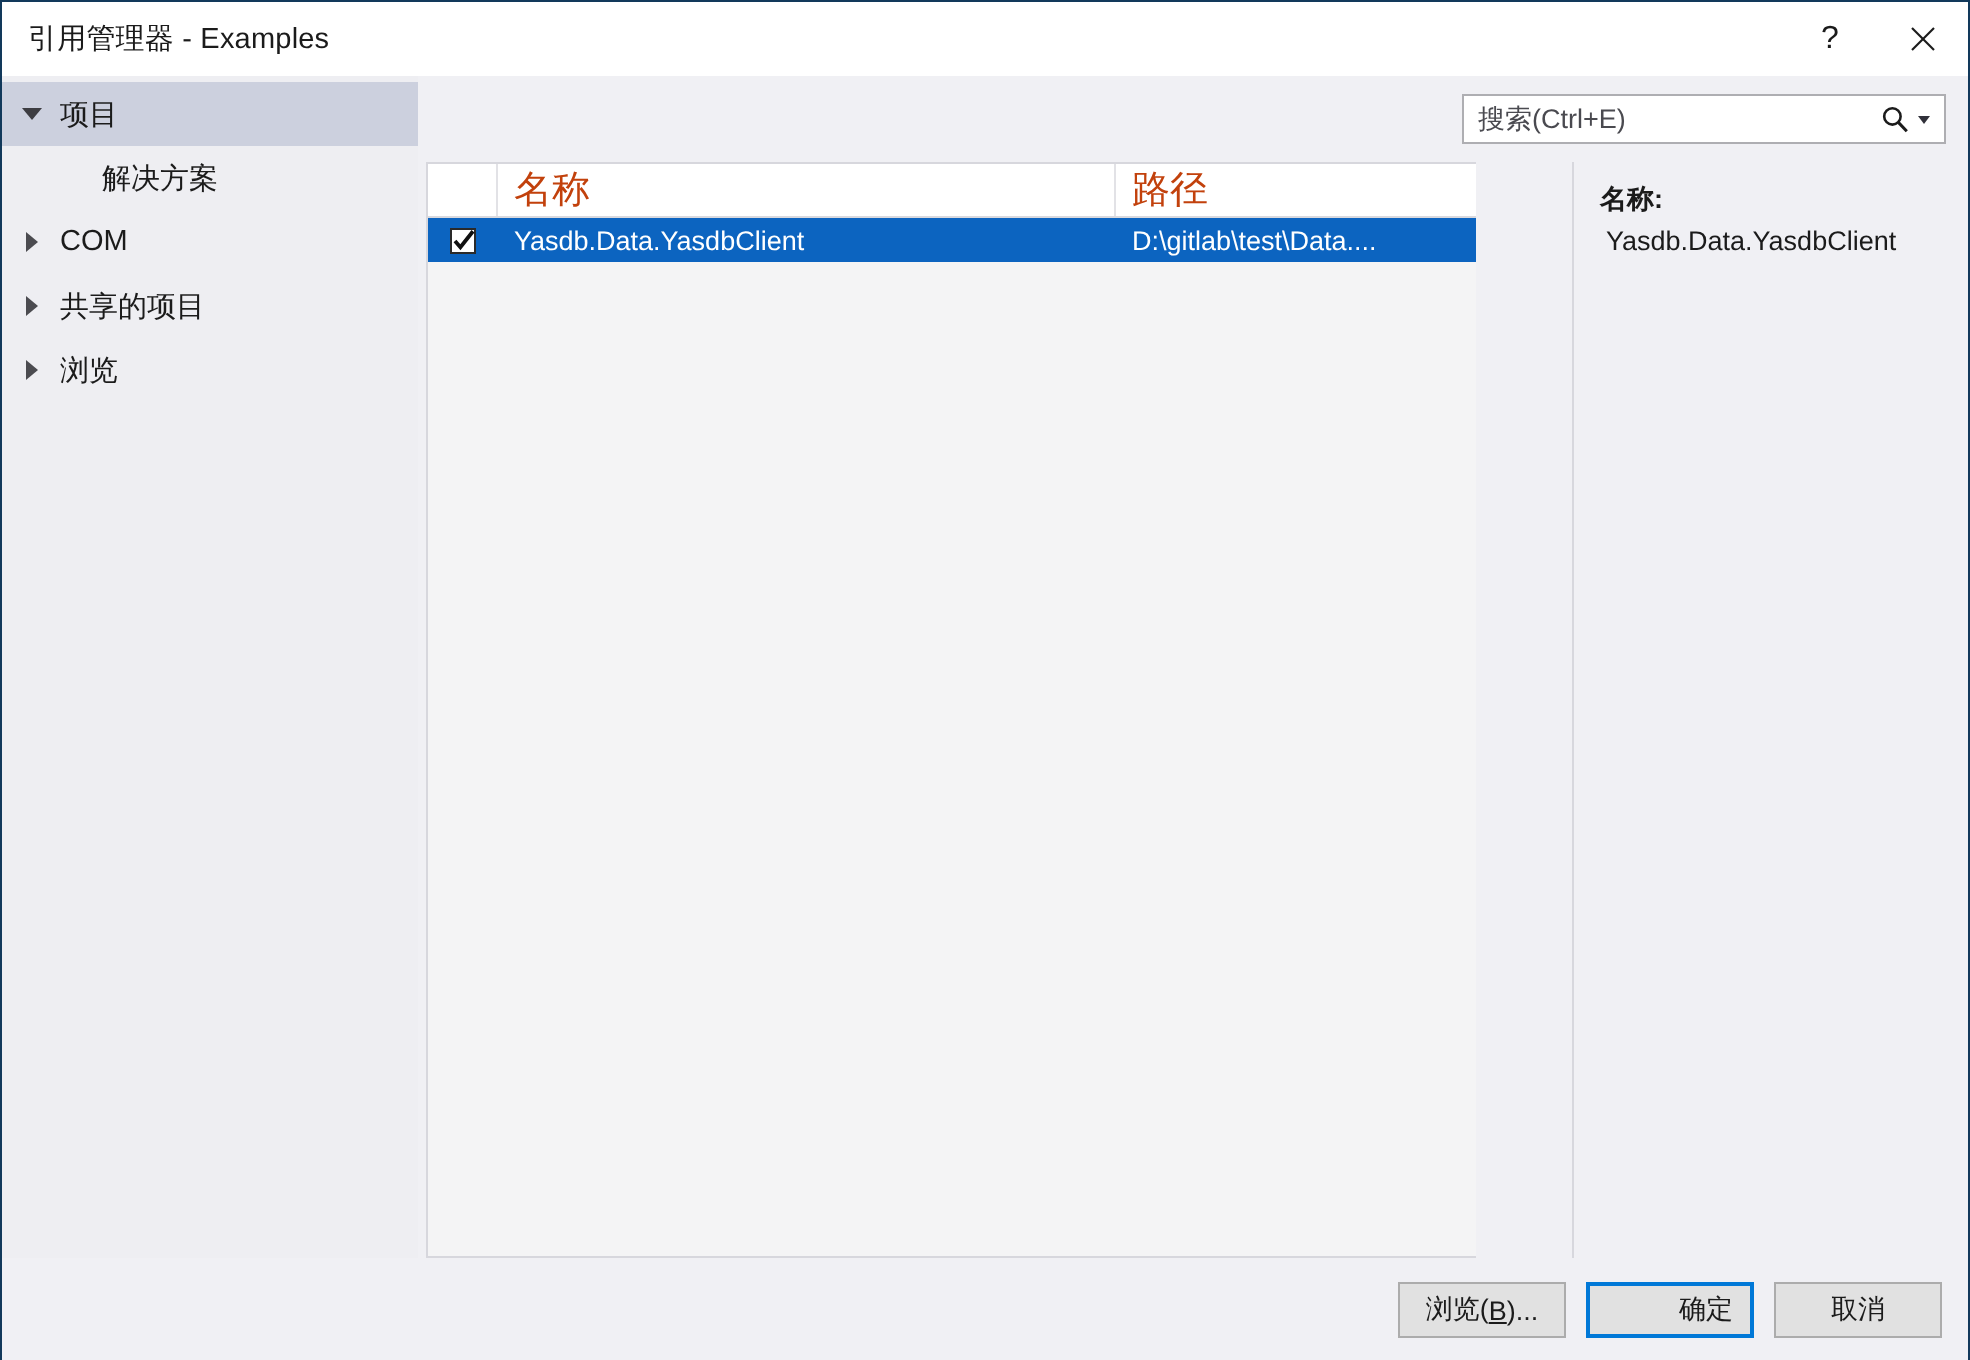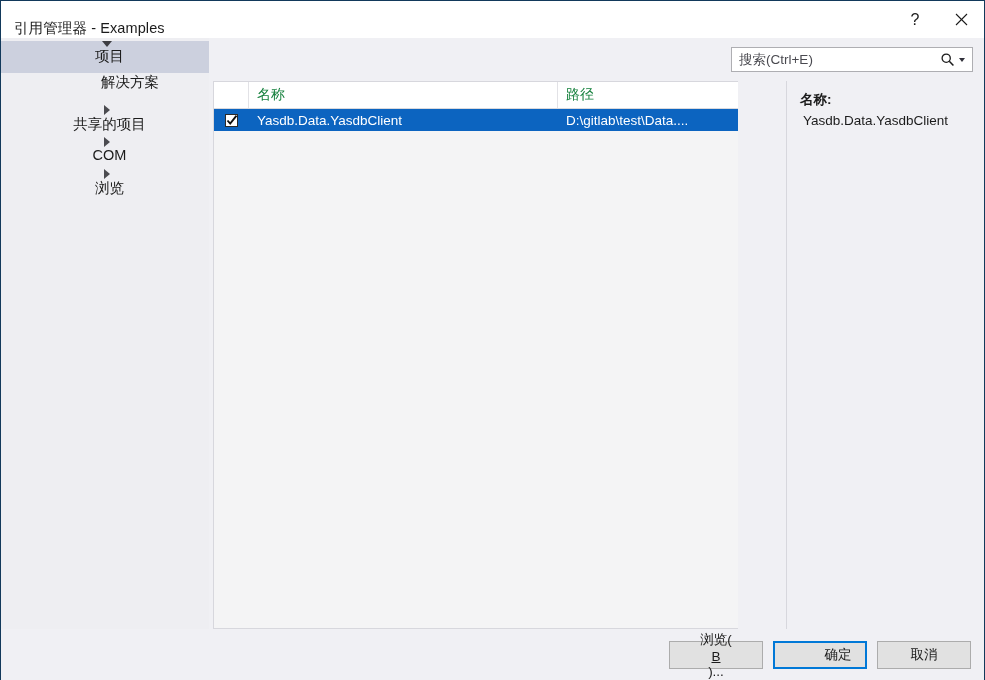--- a/index.html
+++ b/index.html
@@ -28,21 +28,21 @@
     display: flex;
     flex-direction: column;
   }
 
   
   #titlebar {
     height: 37px;
     min-height: 37px;
     background: #ffffff;
     display: flex;
-    align-items: flex-end;
+    align-items: center;
     position: relative;
   }
   #title-text {
     margin-left: 13px;
     font-size: 14.5px;
     color: #1b1b1b;
     letter-spacing: .1px;
     white-space: nowrap;
   }
   #titlebar-buttons {
@@ -84,21 +84,20 @@
   }
   .side-item {
     height: 32px;
     display: flex;
     align-items: center;
     padding-left: 7px;
     font-size: 14.5px;
     color: #1b1b1b;
     cursor: default;
     white-space: nowrap;
-    flex-direction: column;
   }
   .side-item.selected { background: #ccd0de; }
   .side-item .twisty {
     width: 16px;
     min-width: 16px;
     display: flex;
     align-items: center;
     justify-content: center;
     margin-right: 4px;
   }
@@ -199,22 +198,22 @@
     height: 26px;
     min-height: 26px;
     display: flex;
     background: #ffffff;
     border-bottom: 1px solid #d9d9de;
     align-items: stretch;
   }
   .hcell {
     display: flex;
     align-items: center;
-    font-size: 14px;
-    color: #15803d;
+    font-size: 19px;
+    color: #c2410c;
     border-right: 1px solid #e2e2e6;
     box-sizing: border-box;
     padding-left: 8px;
     white-space: nowrap;
   }
   #hcol-check { width: 35px; min-width: 35px; padding-left: 0; }
   #hcol-name  { width: 309px; min-width: 309px; }
   #hcol-path  { flex: 1; border-right: none; }
 
   #list-body {
@@ -282,34 +281,33 @@
     height: 52px;
     min-height: 52px;
     display: flex;
     align-items: center;
     justify-content: flex-end;
     padding-right: 13px;
     gap: 10px;
     background: #f0f0f4;
   }
   .dlg-btn {
-    width: 94px;
+    width: 84px;
     height: 28px;
     background: #e1e1e1;
     border: 1px solid #acacac;
     box-sizing: border-box;
     font-family: "Liberation Sans", "DejaVu Sans", sans-serif;
     font-size: 13.5px;
     color: #1b1b1b;
     cursor: default;
     display: flex;
     align-items: center;
     justify-content: center;
     padding: 0;
-    flex-direction: column;
   }
   .dlg-btn.default { border: 2px solid #0078d7; padding-left: 36px; }
   .underline-key { text-decoration: underline; }
 </style>
 </head>
 <body>
 
 <div id="window">
 
   <div id="titlebar">
@@ -334,27 +332,27 @@
           </span>
         <span class="label">项目</span>
       </div>
       <div class="side-item child">
         <span class="label">解决方案</span>
       </div>
       <div class="side-item">
         <span class="twisty">
             <span class="arrow-right"></span>
           </span>
-        <span class="label">共享的项目</span>
+        <span class="label">COM</span>
       </div>
       <div class="side-item">
         <span class="twisty">
             <span class="arrow-right"></span>
           </span>
-        <span class="label">COM</span>
+        <span class="label">共享的项目</span>
       </div>
       <div class="side-item">
         <span class="twisty">
             <span class="arrow-right"></span>
           </span>
         <span class="label">浏览</span>
       </div>
     </div>
 
     <div id="main">

